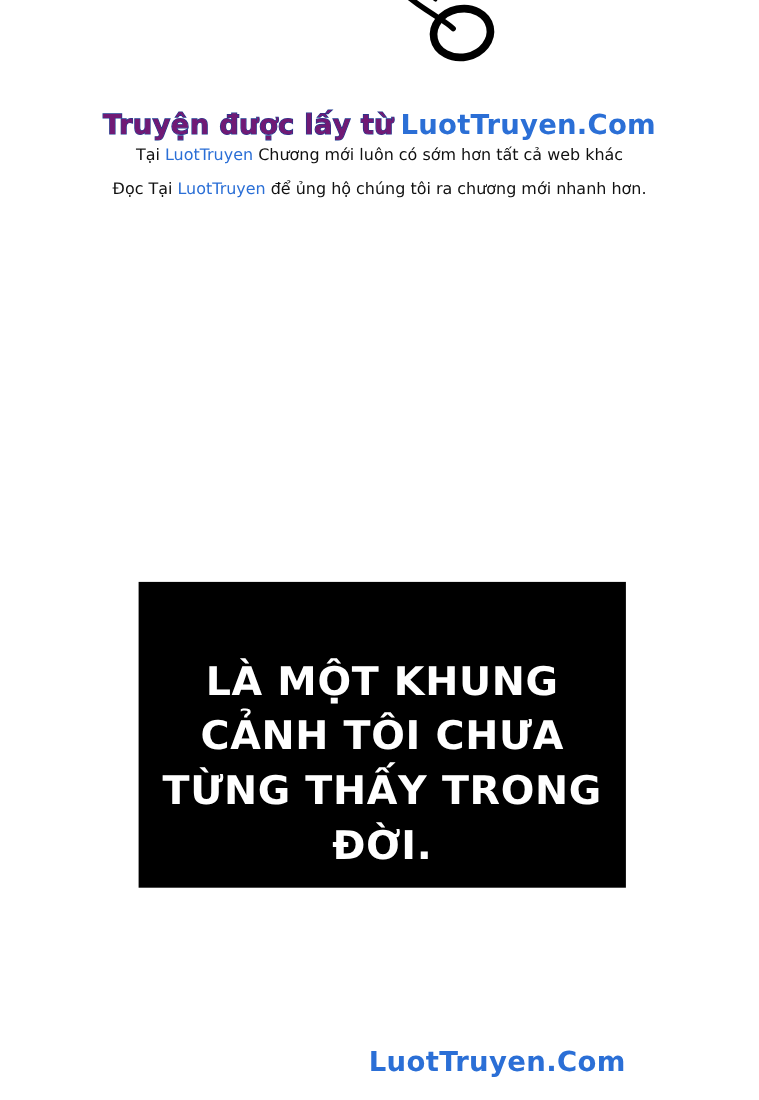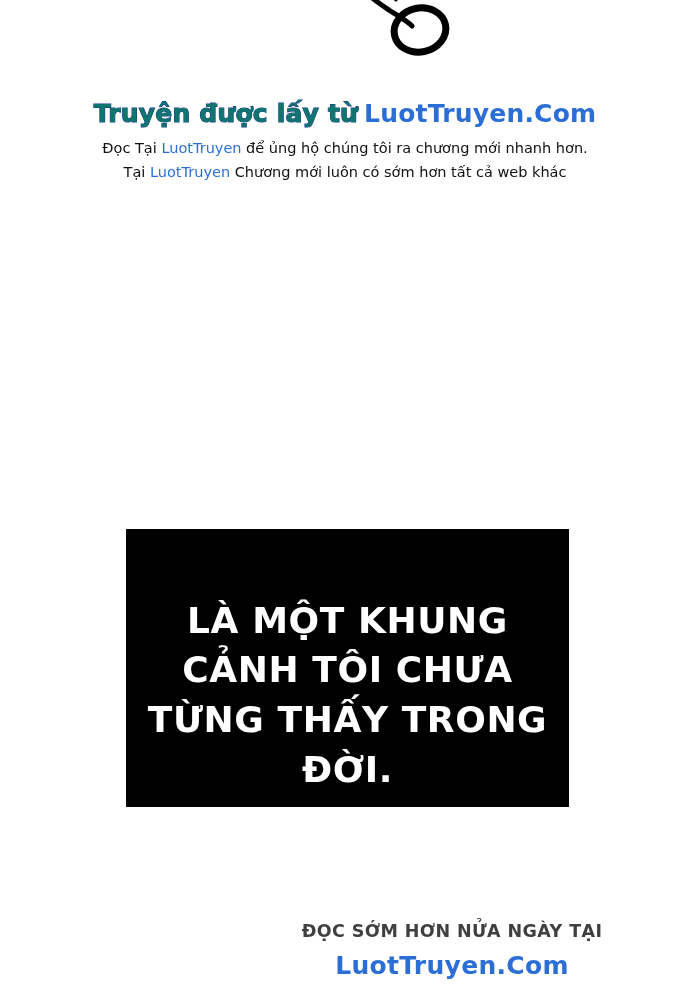--- a/index.html
+++ b/index.html
@@ -36,21 +36,21 @@
   }
   .wm-title {
     font-family: "DejaVu Sans", sans-serif;
     font-size: 25px;
     font-weight: bold;
     letter-spacing: 0.2px;
     line-height: 1.15;
     white-space: nowrap;
   }
   .wm-title .yellow {
-    color: #0f766e;
+    color: #701a75;
     -webkit-text-stroke: 1.1px #1b3b8f;
     paint-order: stroke fill;
   }
   .wm-title .blue {
     color: #2b6fd6;
     -webkit-text-stroke: 1.1px #ffffff;
     paint-order: stroke fill;
     margin-left: 6px;
   }
   .wm-line {
@@ -124,28 +124,27 @@
     <path d="M18 2 C 40 30, 62 52, 86 68 C 96 75, 106 80, 112 86" stroke="#000" stroke-width="5" fill="none" stroke-linecap="round"></path>
     <path d="M44 0 C 58 22, 76 44, 96 60" stroke="#000" stroke-width="3" fill="none" stroke-linecap="round"></path>
     <ellipse cx="120" cy="90" rx="26" ry="22" stroke="#000" stroke-width="7" fill="none" transform="rotate(-12 120 90)"></ellipse>
   </svg>
 </div>
 
 <div class="watermark-block">
   <div class="wm-title">
     <span class="yellow">Truyện được lấy từ</span><span class="blue">LuotTruyen.Com</span>
   </div>
+  <div class="wm-line" style="margin-top:2px;">
+    <span>Tại </span><span class="brand">LuotTruyen</span><span> Chương mới luôn có sớm hơn tất cả web khác</span>
+  </div>
   <div class="wm-line">
     <span>Đọc Tại </span><span class="brand">LuotTruyen</span><span> để ủng hộ chúng tôi ra chương mới nhanh hơn.</span>
-  </div>
-  <div class="wm-line" style="margin-top:2px;">
-    <span>Tại </span><span class="brand">LuotTruyen</span><span> Chương mới luôn có sớm hơn tất cả web khác</span>
   </div>
 </div>
 
 <div class="panel">
   <div class="panel-text">LÀ MỘT KHUNG CẢNH TÔI CHƯA TỪNG THẤY TRONG ĐỜI.</div>
 </div>
 
 <div class="footer">
-  <div class="footer-line1">ĐỌC SỚM HƠN NỬA NGÀY TẠI</div>
   <div class="footer-line2">LuotTruyen.Com</div>
 </div>
 
 </body></html>

